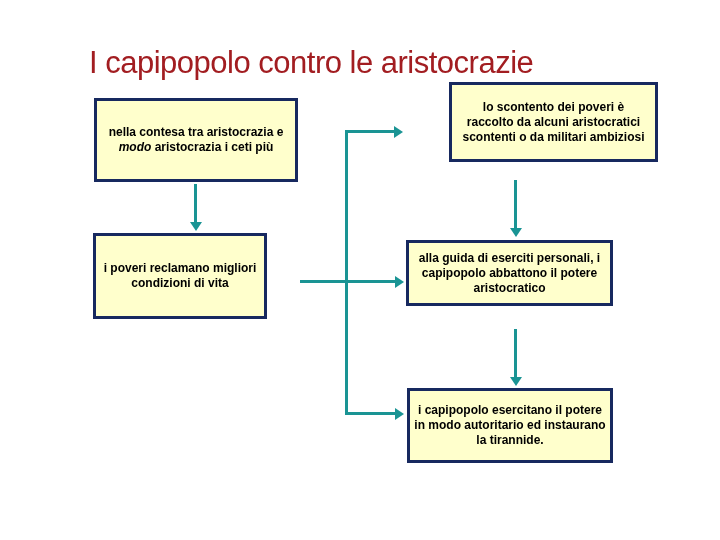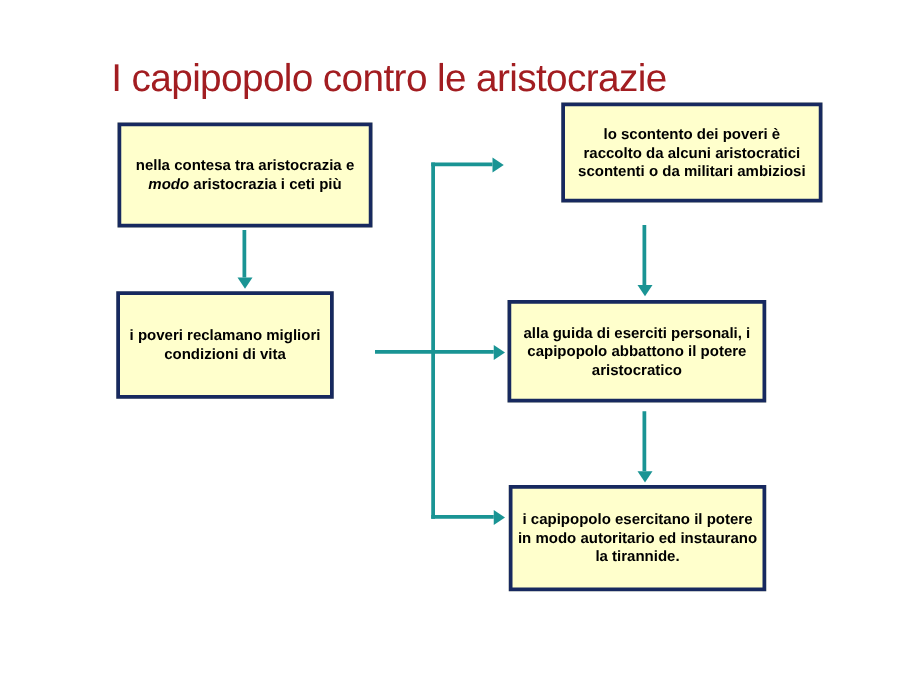--- a/index.html
+++ b/index.html
@@ -81,27 +81,27 @@
     <div class="btext">lo scontento dei poveri è
 raccolto da alcuni aristocratici
 scontenti o da militari ambiziosi</div>
   </div>
 
   <div class="box" style="left:93px; top:233px; width:174px; height:86px;">
     <div class="btext">i poveri reclamano migliori
 condizioni di vita</div>
   </div>
 
-  <div class="box" style="left:406px; top:240px; width:207px; height:82px;">
+  <div class="box" style="left:406px; top:240px; width:207px; height:66px;">
     <div class="btext">alla guida di eserciti personali, i
 capipopolo abbattono il potere
 aristocratico</div>
   </div>
 
-  <div class="box" style="left:407px; top:388px; width:206px; height:85px;">
+  <div class="box" style="left:407px; top:388px; width:206px; height:75px;">
     <div class="btext">i capipopolo esercitano il potere
 in modo autoritario ed instaurano
 la tirannide.</div>
   </div>
 
   <div>
     <div class="vline" style="left:194px; top:184px; height:38px;"></div>
     <div class="head-down" style="left:190px; top:222px;"></div>
   </div>
 

